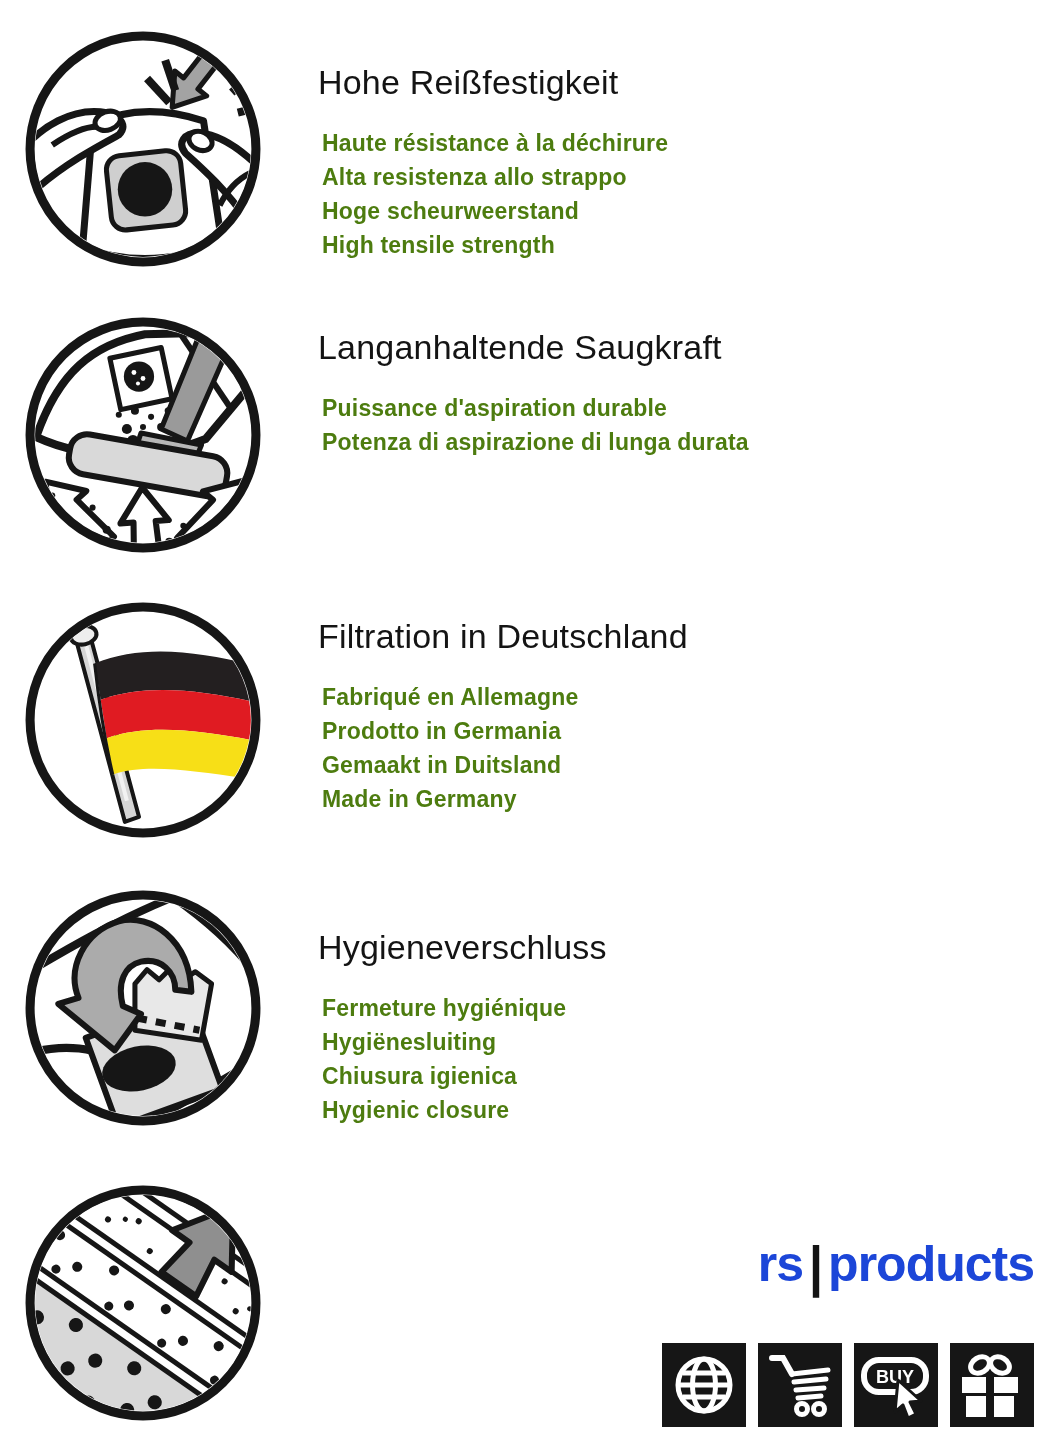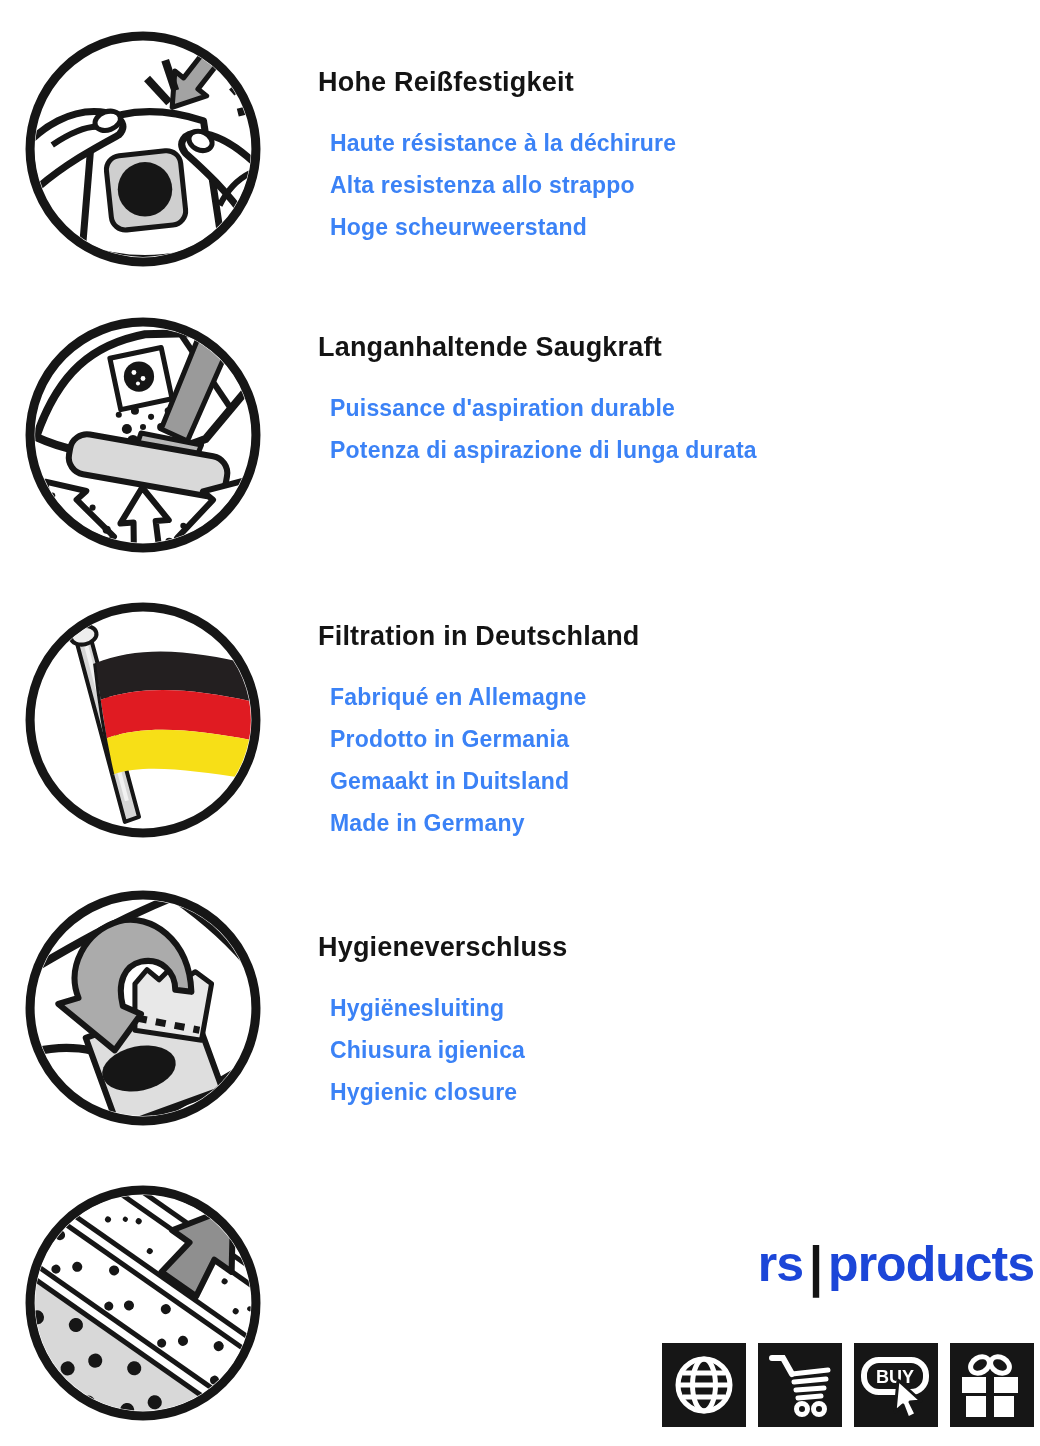--- a/index.html
+++ b/index.html
@@ -20,26 +20,26 @@
     color:var(--ink);
     overflow:hidden;
   }
   .feature-icon{position:absolute;left:22px;width:242px;height:242px;}
   .feature-icon svg{display:block;width:100%;height:100%;}
   .i1{top:28px}.i2{top:314px}.i3{top:599px}.i4{top:887px}.i5{top:1182px}
 
   .feature-text{position:absolute;left:318px;width:580px;}
   .t1{top:66px}.t2{top:331px}.t3{top:620px}.t4{top:931px}.t5{top:1205px}
   .feature-text h2{
-    font-size:27px;font-weight:bold;line-height:33px;color:#141414;
+    font-size:34px;font-weight:normal;line-height:33px;color:#141414;
     margin:0 0 29px 0;letter-spacing:0.2px;
   }
   .feature-text p{
-    font-size:23px;font-weight:bold;line-height:30px;color:#3b82f6;
-    margin:12px;letter-spacing:0.2px;
+    font-size:23px;font-weight:bold;line-height:30px;color:#4d7c0f;
+    margin:4px;letter-spacing:0.2px;
   }
 
   .brand-logo{
     position:absolute;top:1241px;right:6px;
     display:flex;align-items:center;
     font-weight:bold;font-size:50px;line-height:1;
     letter-spacing:-1px;
     color:var(--logo-blue);
   }
   .brand-logo .logo-part{display:inline-block;transform:translateY(-2px);}
@@ -89,20 +89,21 @@
         <path d="M208 64 L226 48" stroke="#161616" stroke-width="8"></path>
         <path d="M214 84 L238 78" stroke="#161616" stroke-width="8"></path>
       </g>
     </svg>
   </div>
   <div class="feature-text t1">
     <h2>Hohe Reißfestigkeit</h2>
     <p>Haute résistance à la déchirure</p>
     <p>Alta resistenza allo strappo</p>
     <p>Hoge scheurweerstand</p>
+    <p>High tensile strength</p>
   </div>
 
   <div class="feature-icon i2">
     <svg viewBox="0 0 240 240" xmlns="http://www.w3.org/2000/svg">
       <defs>
           <clipPath id="c2">
             <circle cx="120" cy="120" r="107"></circle>
           </clipPath>
         </defs>
       <circle cx="120" cy="120" r="112" fill="#fff" stroke="#161616" stroke-width="9"></circle>
@@ -213,20 +214,21 @@
         <rect x="76" y="128" width="110" height="94" fill="#dedede" stroke="#161616" stroke-width="6" transform="rotate(-20 131 175)"></rect>
         <polygon points="112,96 124,82 136,92 148,80 160,92 172,84 188,96 178,152 112,142" fill="#e8e8e8" stroke="#161616" stroke-width="5"></polygon>
         <ellipse cx="116" cy="180" rx="37" ry="22" transform="rotate(-12 116 180)" fill="#161616"></ellipse>
         <path d="M114 130 L176 142" stroke="#161616" stroke-width="7" stroke-dasharray="10 9" fill="none"></path>
         <path d="M168 104 C 166 52 128 26 96 34 C 62 44 44 80 56 110 L 36 116 L 92 162 L 118 126 L 100 118 C 94 94 102 78 118 74 C 138 70 152 84 152 102 Z" fill="#ababab" stroke="#161616" stroke-width="6"></path>
       </g>
     </svg>
   </div>
   <div class="feature-text t4">
     <h2>Hygieneverschluss</h2>
+    <p>Fermeture hygiénique</p>
     <p>Hygiënesluiting</p>
     <p>Chiusura igienica</p>
     <p>Hygienic closure</p>
   </div>
 
   <div class="feature-icon i5">
     <svg viewBox="0 0 240 240" xmlns="http://www.w3.org/2000/svg">
       <defs>
           <clipPath id="c5">
             <circle cx="120" cy="120" r="107"></circle>

